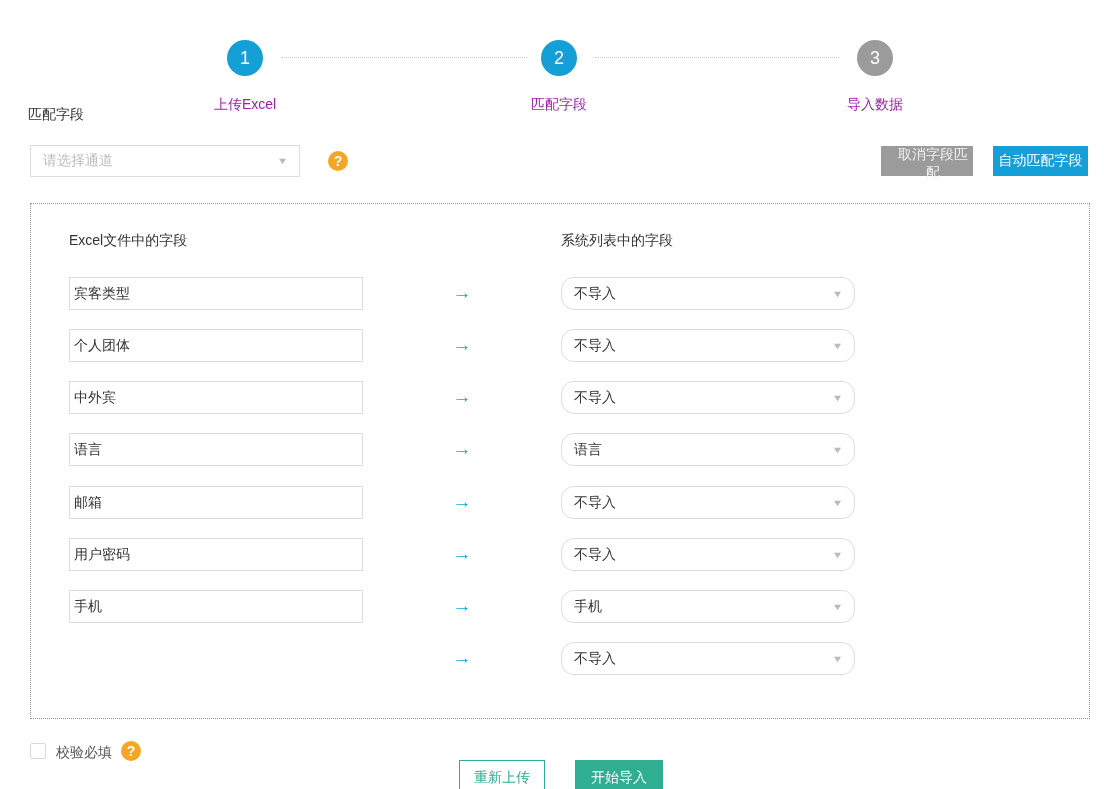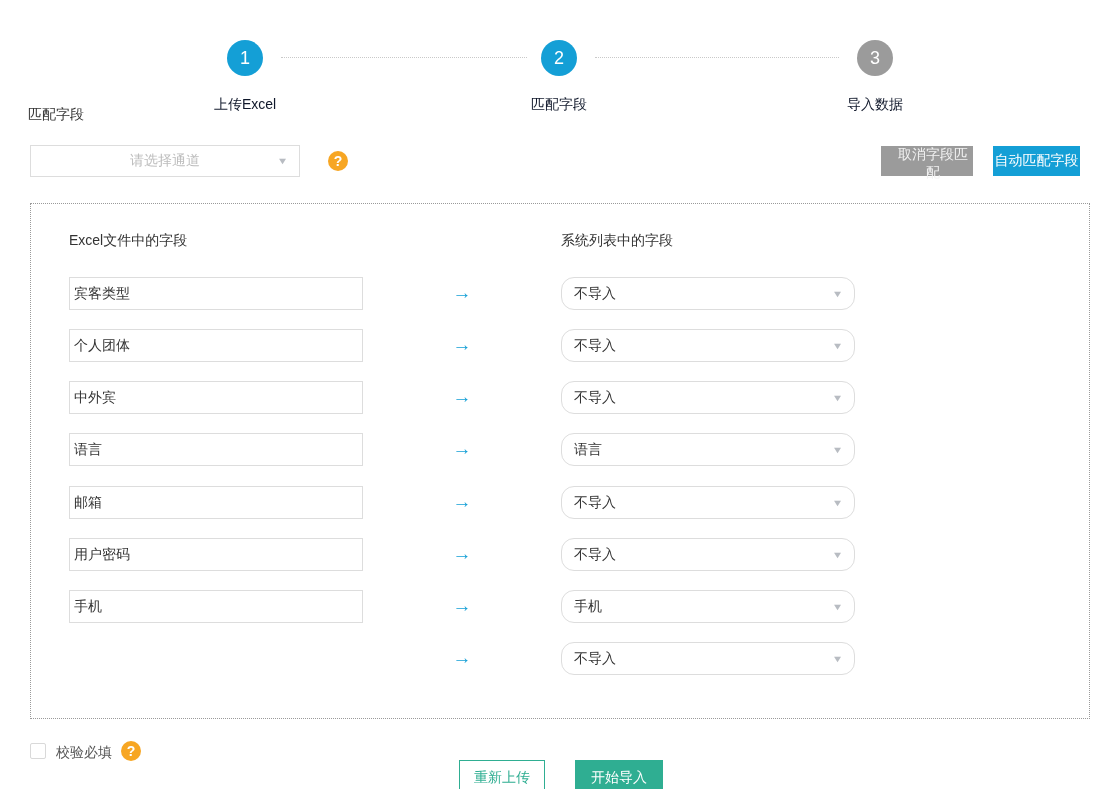--- a/index.html
+++ b/index.html
@@ -8,50 +8,50 @@
 
   
   .step-circle {
     position: absolute; width: 36px; height: 36px; border-radius: 50%;
     color: #fff; font-size: 18px; text-align: center; line-height: 36px; top: 40px;
   }
   .step-circle.active { background: #149fd6; }
   .step-circle.inactive { background: #9b9b9b; }
   .step-label {
     position: absolute; top: 96px; transform: translateX(-50%);
-    font-size: 14px; color: #0f172a; white-space: nowrap;
+    font-size: 14px; color: #a21caf; white-space: nowrap;
   }
   .step-connector {
     position: absolute; top: 57px; border-top: 1px dotted #c9c9c9; height: 0;
   }
 
   
   .page-title { position: absolute; left: 28px; top: 106px; font-size: 14px; color: #333; }
 
   .select-box {
     position: absolute; border: 1px solid #ddd; background: #fff;
     font-size: 14px; display: flex; align-items: center; padding: 0 12px; cursor: pointer;
   }
-  .channel-select { left: 30px; top: 145px; width: 270px; height: 32px; color: #bdbdbd; justify-content: center; }
+  .channel-select { left: 30px; top: 145px; width: 270px; height: 32px; color: #bdbdbd; }
   .caret {
     position: absolute; right: 12px; top: 50%; transform: translateY(-50%) scaleX(1.3);
     font-size: 9px; color: #b8bcc2; line-height: 1;
   }
 
   .help-badge {
     position: absolute; width: 20px; height: 20px; border-radius: 50%;
     background: #f7a623; color: #fff; font-size: 14px; font-weight: bold;
     text-align: center; line-height: 20px; cursor: pointer;
   }
   .help-toolbar { left: 328px; top: 151px; }
   .help-footer { left: 121px; top: 741px; }
 
   .btn { position: absolute; border: none; font-size: 14px; cursor: pointer; font-family: inherit; }
   .btn-cancel-match { left: 881px; top: 146px; width: 92px; height: 30px; background: #9b9b9b; color: #f2f2f2; padding-left: 12px; }
-  .btn-auto-match  { left: 993px; top: 146px; width: 87px; height: 30px; background: #149fd6; color: #fff; }
+  .btn-auto-match  { left: 993px; top: 146px; width: 95px; height: 30px; background: #149fd6; color: #fff; }
 
   
   .panel {
     position: absolute; left: 30px; top: 203px; width: 1060px; height: 516px;
     border: 1px dotted #9a9a9a; background: #fff;
   }
   .col-header { position: absolute; top: 28px; font-size: 14px; color: #333; }
   .col-header.left { left: 38px; }
   .col-header.right { left: 530px; }
 

